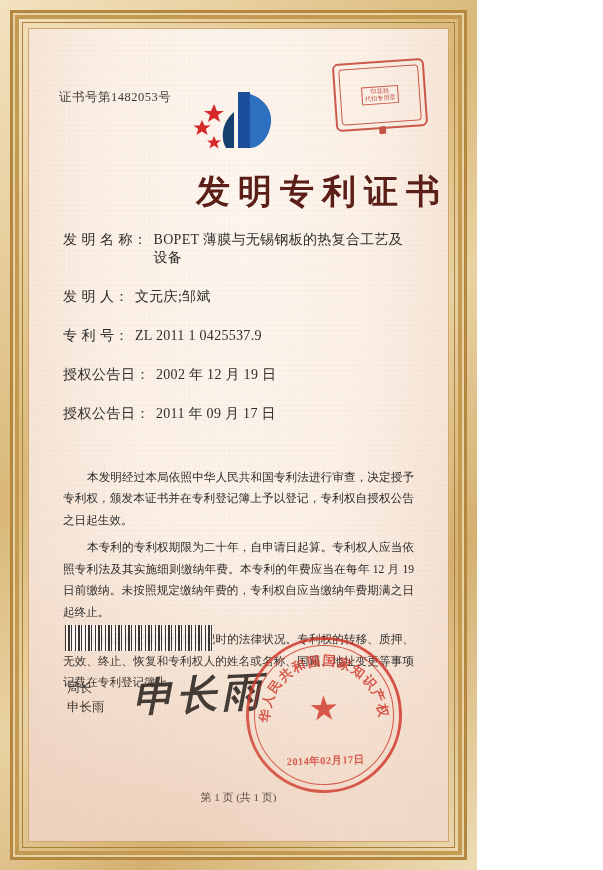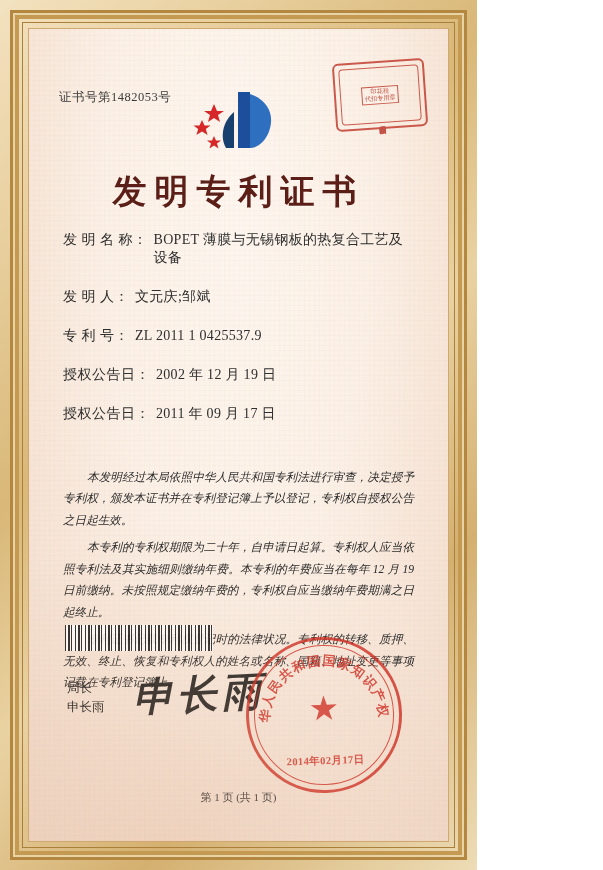--- a/index.html
+++ b/index.html
@@ -137,21 +137,21 @@
     justify-content: center;
   }
   .logo svg { display: block; }
 
   
   .main-title {
     position: absolute;
     left: 0;
     right: 0;
     top: 140px;
-    text-align: center;
+    text-align: right;
     font-size: 34px;
     letter-spacing: 8px;
     color: #5c1f17;
     font-weight: bold;
     font-family: "Liberation Serif", serif;
     text-shadow: 0 1px 0 rgba(255,255,255,0.5);
   }
 
   
   .fields {
@@ -186,21 +186,20 @@
     right: 34px;
     top: 438px;
     font-size: 11.6px;
     line-height: 1.85;
     color: #2b2b2b;
     text-align: justify;
   }
   .body-text p {
     margin: 0 0 6px 0;
     text-indent: 24px;
-    font-style: italic;
   }
 
   
   .barcode {
     position: absolute;
     left: 36px;
     top: 596px;
     width: 148px;
     height: 26px;
     background: repeating-linear-gradient(90deg,

